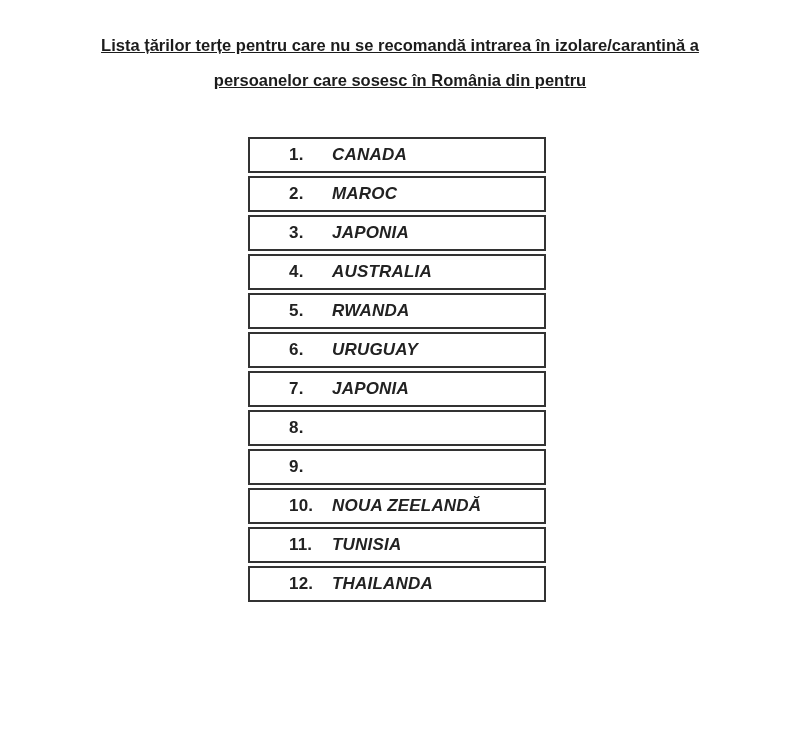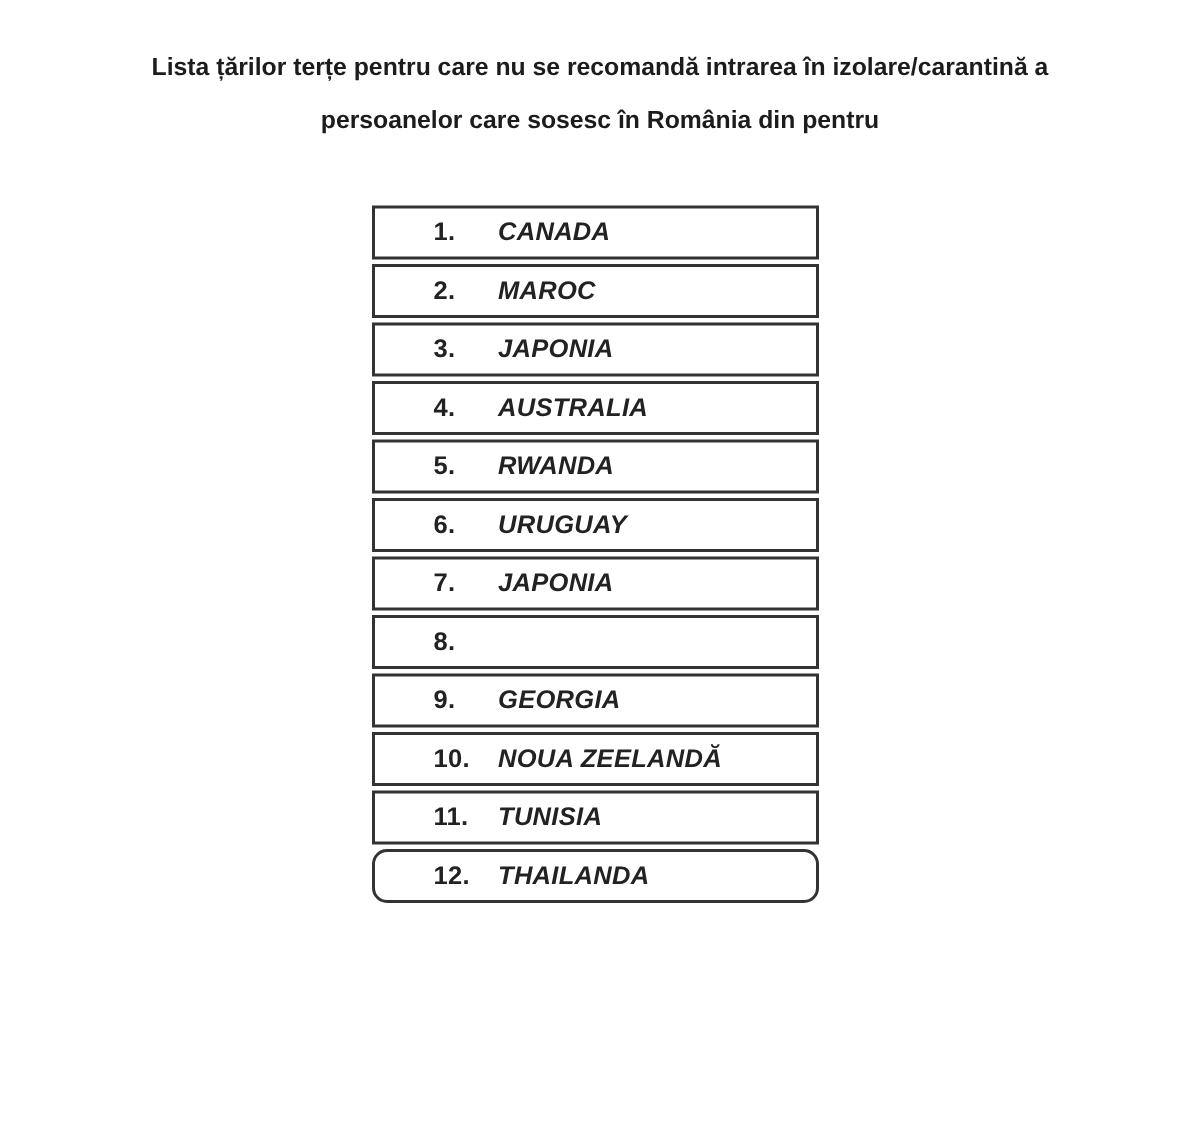--- a/index.html
+++ b/index.html
@@ -18,20 +18,21 @@
   .doc-title {
     position: absolute;
     top: 28px;
     left: 0;
     width: 100%;
     text-align: center;
     color: #1c1c1c;
     font-weight: bold;
     font-size: 16.5px;
     line-height: 35px;
+    text-decoration: underline;
   }
   .doc-title .title-line {
     display: block;
   }
   .country-table {
     position: absolute;
     left: 248px;
     top: 137px;
     width: 298px;
   }
@@ -43,21 +44,20 @@
     background: #ffffff;
     display: flex;
     align-items: center;
     font-size: 17px;
     font-weight: 600;
     color: #222222;
     letter-spacing: 0.2px;
   }
   .country-row:last-child {
     margin-bottom: 0;
-    border-radius: 10px;
   }
   .row-number {
     display: inline-block;
     margin-left: 39px;
     width: 43px;
     flex: 0 0 auto;
   }
   .country-name {
     display: inline-block;
     flex: 1 1 auto;
@@ -102,21 +102,20 @@
     </div>
     <div class="country-row">
       <span class="row-number">7.</span>
       <span class="country-name">JAPONIA</span>
     </div>
     <div class="country-row">
       <span class="row-number">8.</span>
     </div>
     <div class="country-row">
       <span class="row-number">9.</span>
-      <span class="country-name">GEORGIA</span>
     </div>
     <div class="country-row">
       <span class="row-number">10.</span>
       <span class="country-name">NOUA ZEELANDĂ</span>
     </div>
     <div class="country-row">
       <span class="row-number">11.</span>
       <span class="country-name">TUNISIA</span>
     </div>
     <div class="country-row">

